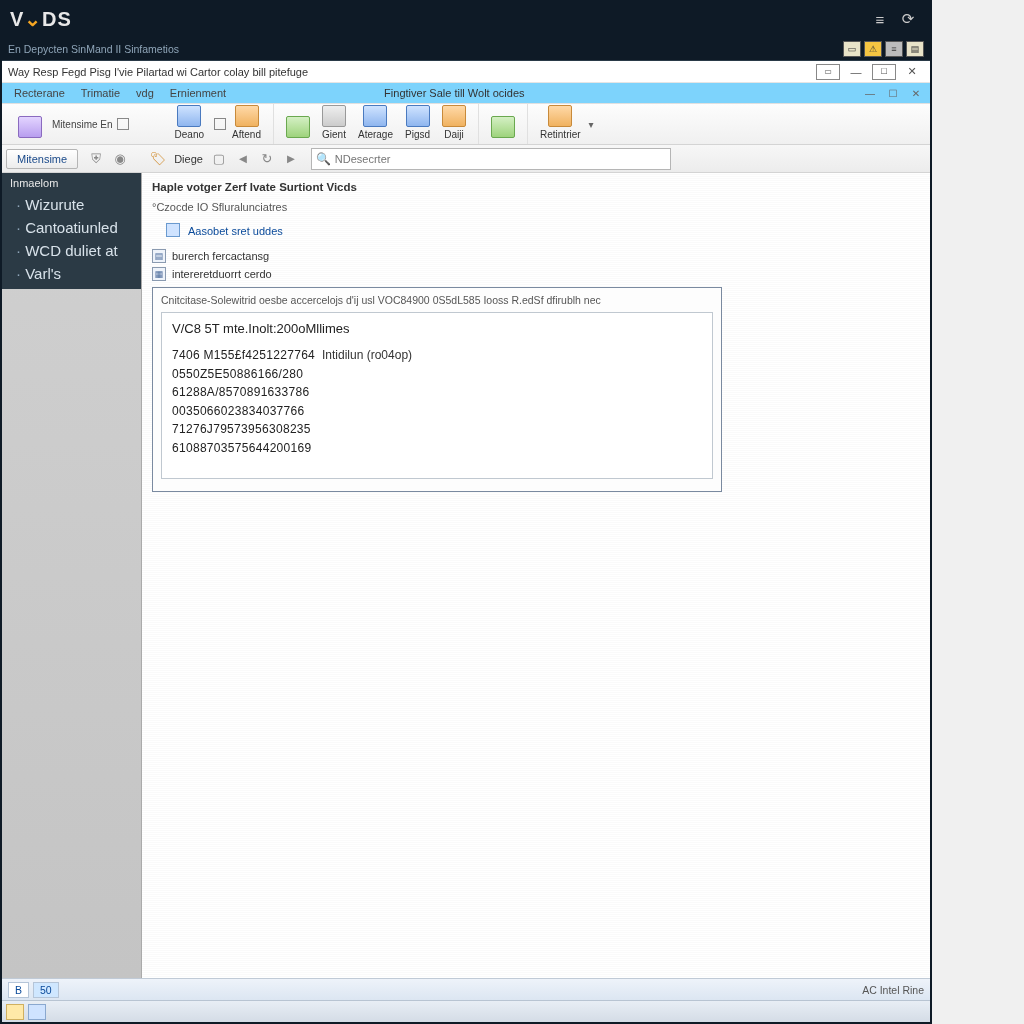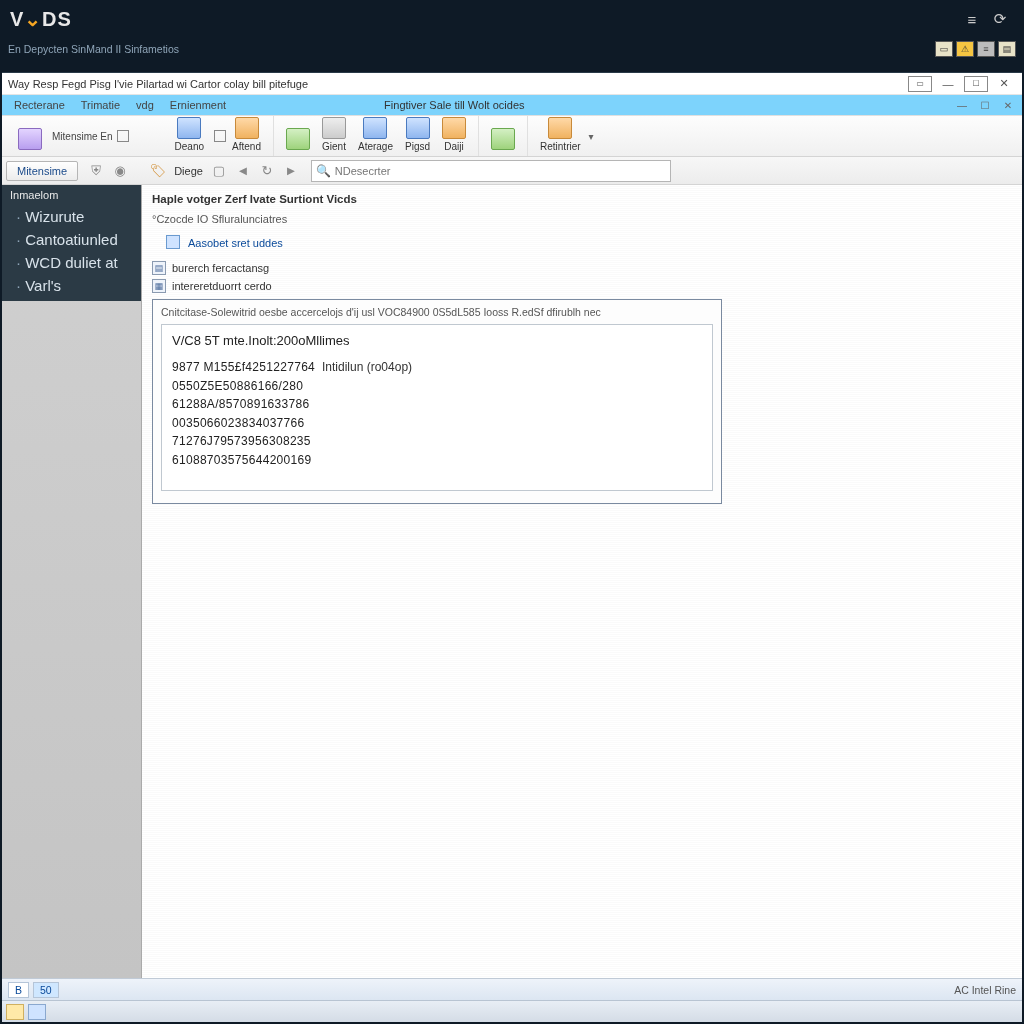--- a/index.html
+++ b/index.html
@@ -1,32 +1,32 @@
 <!DOCTYPE html>
 <html><head>
 <meta charset="utf-8">
 <style>
 * { margin: 0; padding: 0; box-sizing: border-box; font-family: "Segoe UI", Tahoma, sans-serif; }
 html, body { width: 1024px; height: 1024px; overflow: hidden; background: #f0f0f0; }
 
 
-.outer-frame { width: 1024px; height: 1024px; background: #0e1a26; display: flex; flex-direction: column; }
+.outer-frame { width: 932px; height: 1024px; background: #0e1a26; display: flex; flex-direction: column; }
 .outer-titlebar { height: 38px; display: flex; align-items: center; padding: 0 10px; color: #e8e8e8; }
 .outer-logo { font-size: 20px; font-weight: 600; letter-spacing: 1px; }
 .outer-logo .accent { color: #f5a623; }
 .outer-spacer { flex: 1; }
 .outer-ctrl { width: 28px; height: 28px; display: flex; align-items: center; justify-content: center; color: #ccc; font-size: 15px; cursor: pointer; }
 
 .outer-subbar { height: 22px; background: #0e1a26; display: flex; align-items: center; padding: 0 8px; color: #8fa5b8; font-size: 10.5px; }
 .outer-subbar .rightico { width: 18px; height: 16px; margin-left: 3px; display: inline-flex; align-items: center; justify-content: center; border: 1px solid #555; background: #e8e3c8; color: #333; font-size: 9px; }
 .outer-subbar .rightico.yellow { background: #f5c542; }
 .outer-subbar .rightico.gray { background: #bcbcbc; }
 
 
-.inner-window { flex: 1; background: #fff; margin: 12px 2px 2px 2px; display: flex; flex-direction: column; border-top: 1px solid #2a3a48; }
+.inner-window { flex: 1; background: #fff; margin: 0 2px 2px 2px; display: flex; flex-direction: column; border-top: 1px solid #2a3a48; }
 
 
 .inner-title-row { height: 22px; background: #fff; display: flex; align-items: center; font-size: 11px; color: #333; padding: 0 6px; border-bottom: 1px solid #e5e5e5; }
 .inner-title-row .wflex { flex: 1; }
 .win-ctrl { width: 24px; height: 16px; margin-left: 4px; display: inline-flex; align-items: center; justify-content: center; font-size: 11px; color: #555; cursor: pointer; }
 .win-ctrl.box { border: 1px solid #888; font-size: 8px; }
 
 
 .menu-row { height: 20px; background: #7dd3fc; display: flex; align-items: center; font-size: 11px; color: #444; padding: 0 4px; }
 .menu-item { padding: 2px 8px; cursor: pointer; }
@@ -238,21 +238,21 @@
         <div class="cat-link">
           <span class="cico">▦</span>
           <span>intereretduorrt cerdo</span>
         </div>
 
         <div class="panel-outer">
           <div class="panel-caption">Cnitcitase-Solewitrid oesbe accercelojs d'ij usl VOC84900 0S5dL585 Iooss R.edSf dfirublh nec</div>
           <div class="panel-inner">
             <div class="panel-title">V/C8 5T mte.Inolt:200oMllimes</div>
             <div class="data-row">
-                <span class="data-code">9877 M155£f4251227764</span>
+                <span class="data-code">7406 M155£f4251227764</span>
                 <span class="data-label">Intidilun (ro04op)</span>
               </div>
             <div class="data-row">
                 <span class="data-code">0550Z5E50886166/280</span>
                 <span class="data-label"></span>
               </div>
             <div class="data-row">
                 <span class="data-code">61288A/8570891633786</span>
                 <span class="data-label"></span>
               </div>

